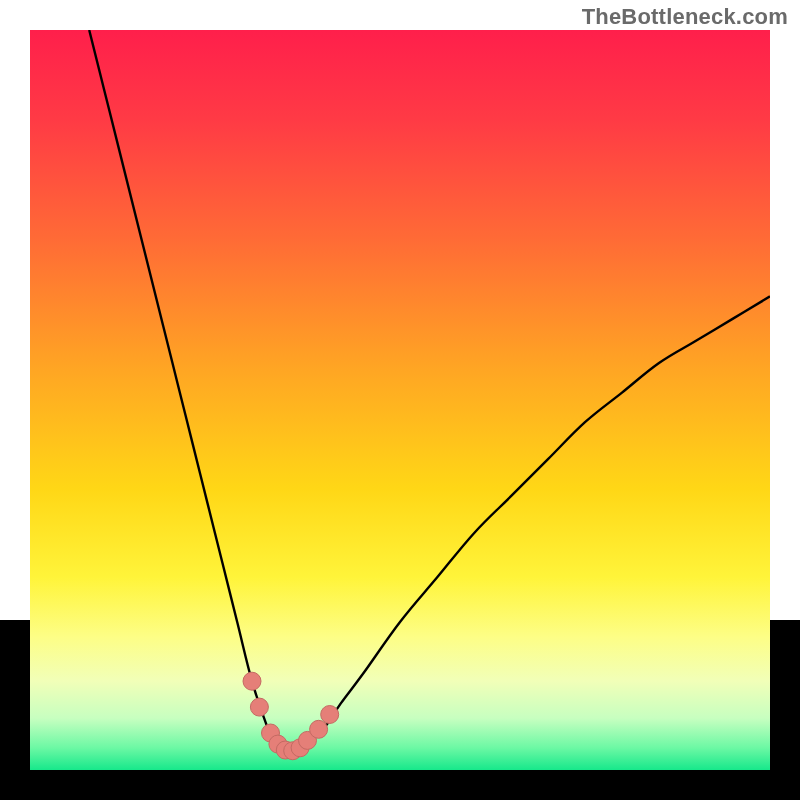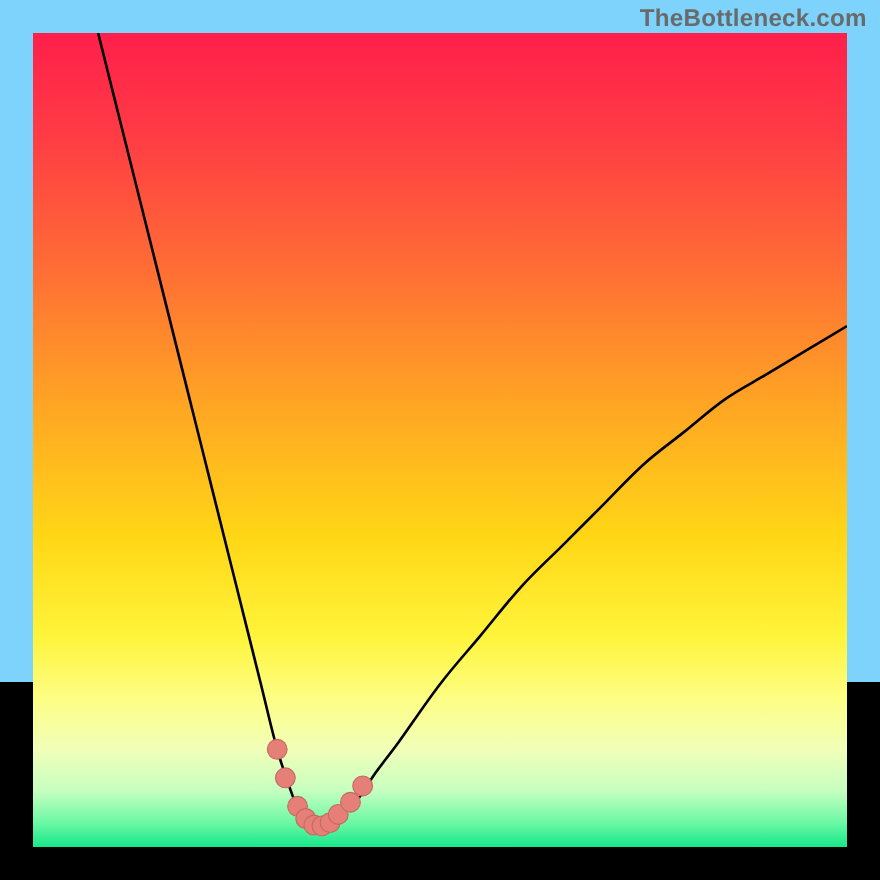--- a/index.html
+++ b/index.html
@@ -9,21 +9,21 @@
     height: 800px;
     background: #000;
     overflow: hidden;
   }
   .frame {
     position: absolute;
     left: 0;
     top: 0;
     width: 800px;
     height: 620px;
-    background: #7dd3fc;
+    background: #ffffff;
   }
   .plot-area {
     position: absolute;
     left: 30px;
     top: 30px;
     width: 740px;
     height: 740px;
     overflow: hidden;
   }
   .gradient {

